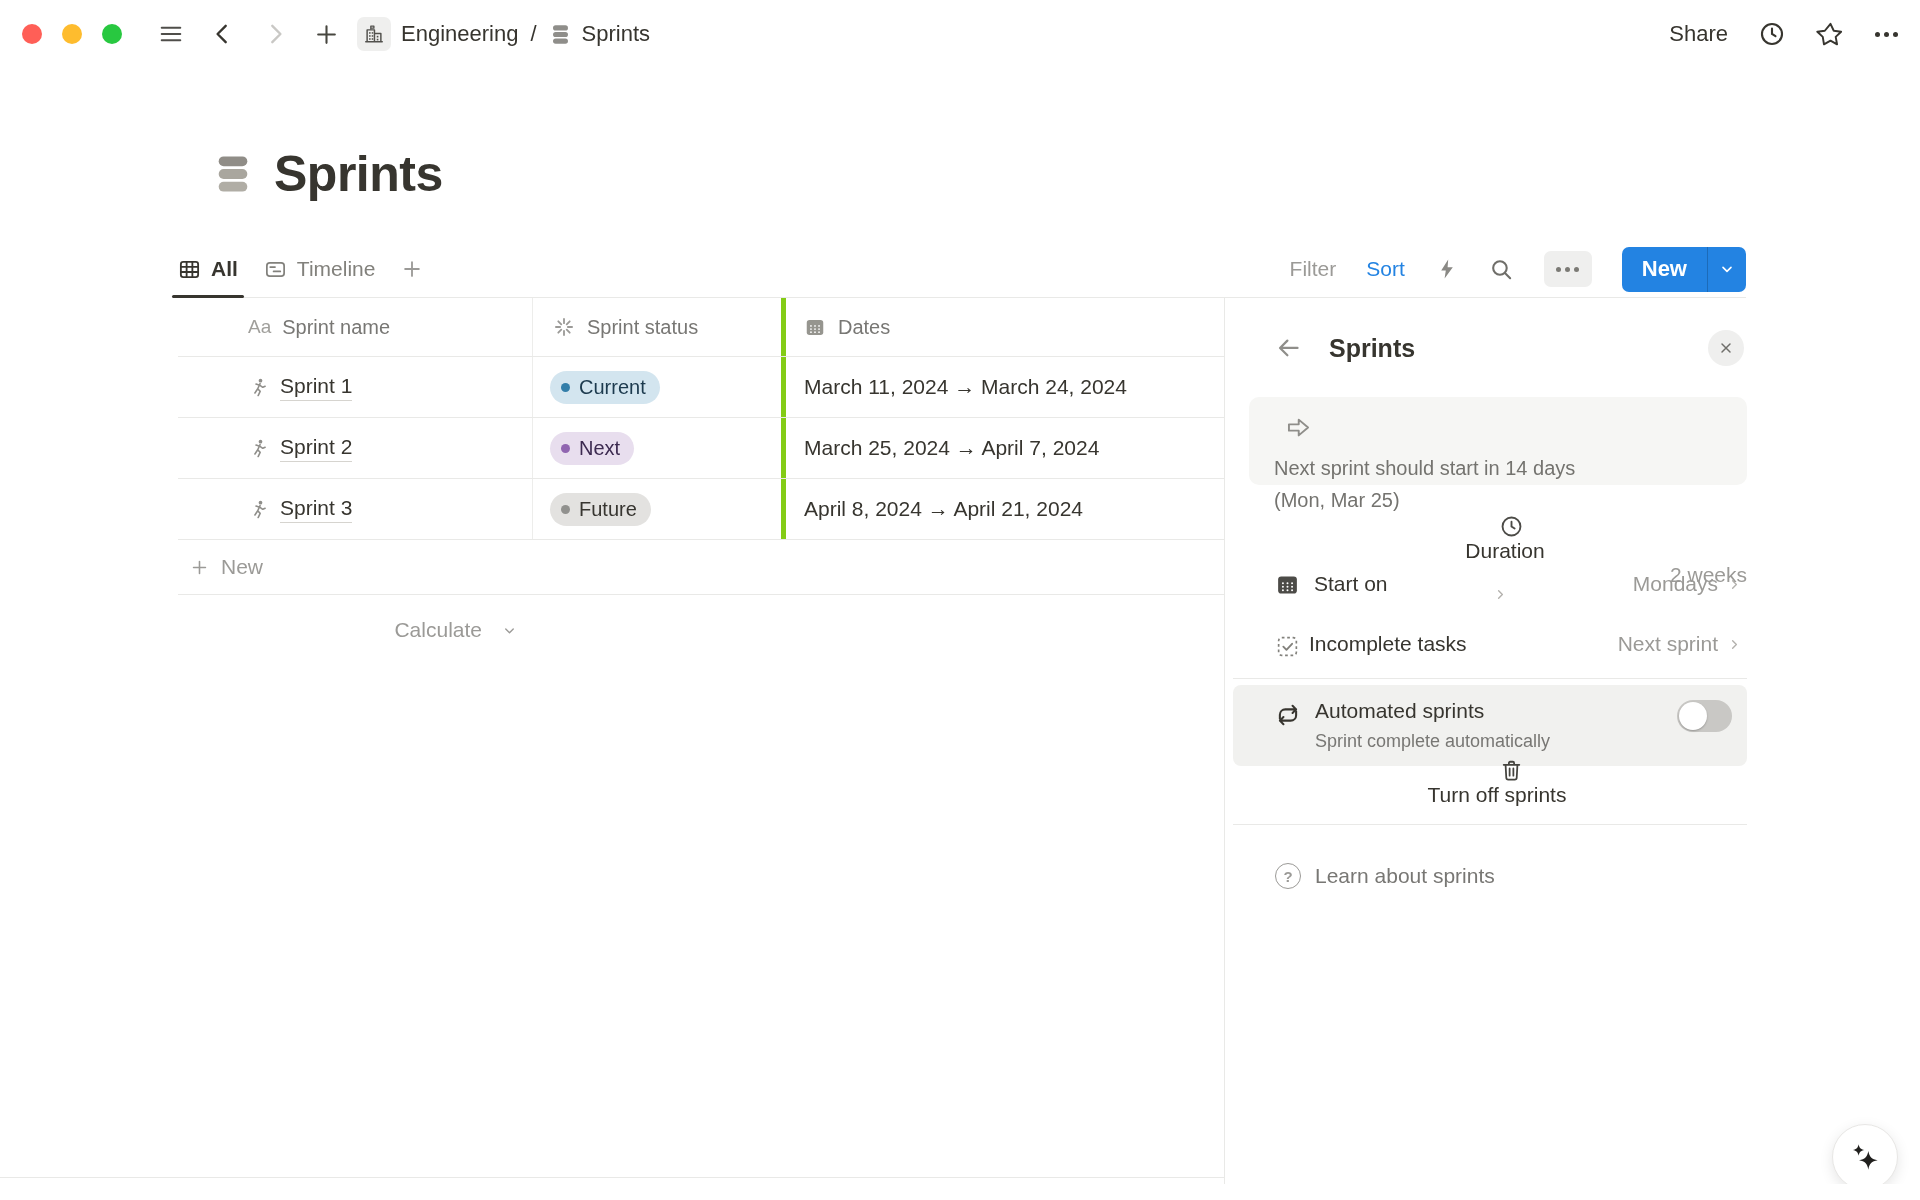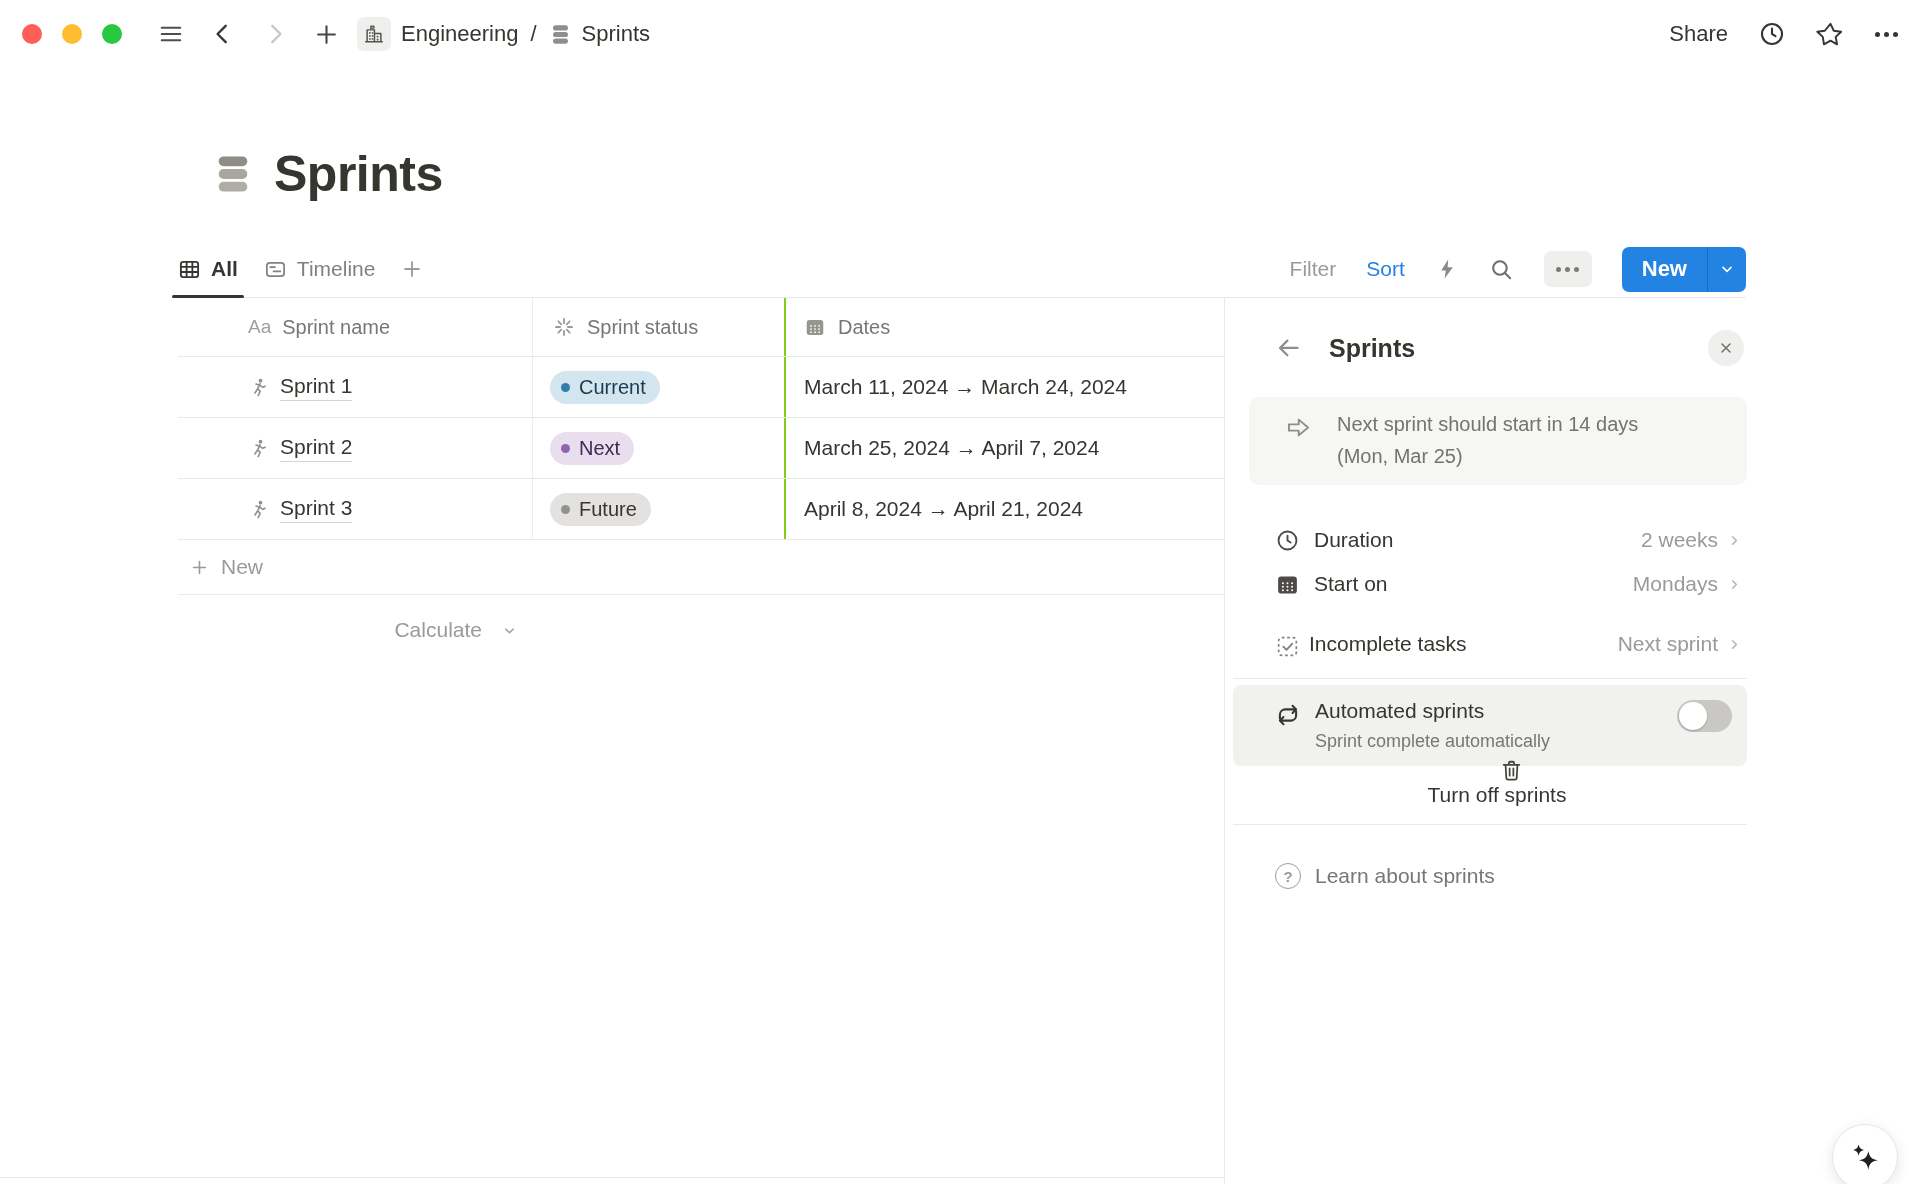--- a/index.html
+++ b/index.html
@@ -42,21 +42,21 @@
   .new-btn{display:flex;align-items:stretch;height:45px;border-radius:7px;overflow:hidden;
            background:#2383e2;color:#fff;}
   .new-main{display:flex;align-items:center;padding:0 20px;font-size:22px;font-weight:600;
             border-right:1px solid rgba(0,0,0,0.18);}
   .new-drop{display:flex;align-items:center;justify-content:center;width:38px;}
   
   .table{position:absolute;left:178px;top:298px;width:1046px;}
   .thead{display:flex;height:58px;border-bottom:1px solid #e9e9e7;color:#787774;font-size:20px;}
   .th,.td{display:flex;align-items:center;box-sizing:border-box;}
   .col-name{width:355px;border-right:1px solid #ededeb;}
-  .col-status{width:253px;border-right:2px solid #84cc16;}
+  .col-status{width:253px;border-right:5px solid #84cc16;}
   .col-dates{width:438px;}
   .th.col-name{padding-left:70px;gap:11px;}
   .th.col-status{padding-left:20px;gap:12px;}
   .th.col-dates{padding-left:18px;gap:12px;}
   .aa{font-size:19px;color:#a09f9b;}
   .tr{display:flex;height:60px;border-bottom:1px solid #e9e9e7;}
   .td.col-name{padding-left:70px;gap:11px;}
   .td.col-status{padding-left:17px;}
   .td.col-dates{padding-left:18px;font-size:21px;}
   .sprint-name{font-size:21px;font-weight:500;border-bottom:1.5px solid #d6d4cf;line-height:1.25;}
@@ -71,25 +71,25 @@
   .calculate{position:absolute;left:178px;top:604px;width:355px;height:52px;display:flex;
              justify-content:flex-end;align-items:center;gap:20px;padding-right:16px;
              box-sizing:border-box;color:#9b9a97;font-size:21px;}
   
   .panel{position:absolute;left:1224px;top:298px;right:0;bottom:0;border-left:1px solid #e9e9e7;background:#fff;}
   .panel-back{position:absolute;left:50px;top:37px;color:#8f8e8a;}
   .panel-title{position:absolute;left:104px;top:36px;font-size:25px;font-weight:700;}
   .panel-close{position:absolute;left:483px;top:32px;width:36px;height:36px;border-radius:50%;
                background:#efefee;display:flex;align-items:center;justify-content:center;color:#6f6e6a;}
   .notice{position:absolute;left:24px;top:99px;width:498px;height:88px;border-radius:10px;
-          background:#f6f6f4;display:flex;}
+          background:#f6f6f4;display:flex;flex-direction:column;}
   .notice-icon{margin-left:36px;margin-top:17px;color:#8f8e8a;flex:none;}
   .notice-text{margin-left:25px;margin-top:11px;width:330px;font-size:20px;line-height:32px;color:#74736f;}
   .setting-row{position:absolute;left:24px;width:498px;height:52px;display:flex;align-items:center;}
-  .sr-0{top:216px;}.sr-1{top:260px;}.sr-2{top:320px;}
+  .sr-0{top:216px;flex-direction:column;}.sr-1{top:260px;}.sr-2{top:320px;}
   .sr-icon{margin-left:26px;flex:none;color:#4c4b47;}
   .sr-icon.light{color:#82817c;}
   .sr-label{margin-left:14px;font-size:21px;}
   .sr-value{margin-left:auto;font-size:21px;color:#9b9a97;}
   .sr-chev{color:#b3b1ad;margin-left:9px;margin-right:5px;}
   .p-divider{position:absolute;left:8px;width:514px;height:1px;background:#e9e9e7;}
   .pd-1{top:380px;}.pd-2{top:526px;}
   .auto-row{position:absolute;left:8px;top:387px;width:514px;height:81px;border-radius:8px;background:#f1f1ef;}
   .auto-icon{position:absolute;left:42px;top:17px;color:#37352f;}
   .auto-title{position:absolute;left:82px;top:14px;font-size:21px;}

